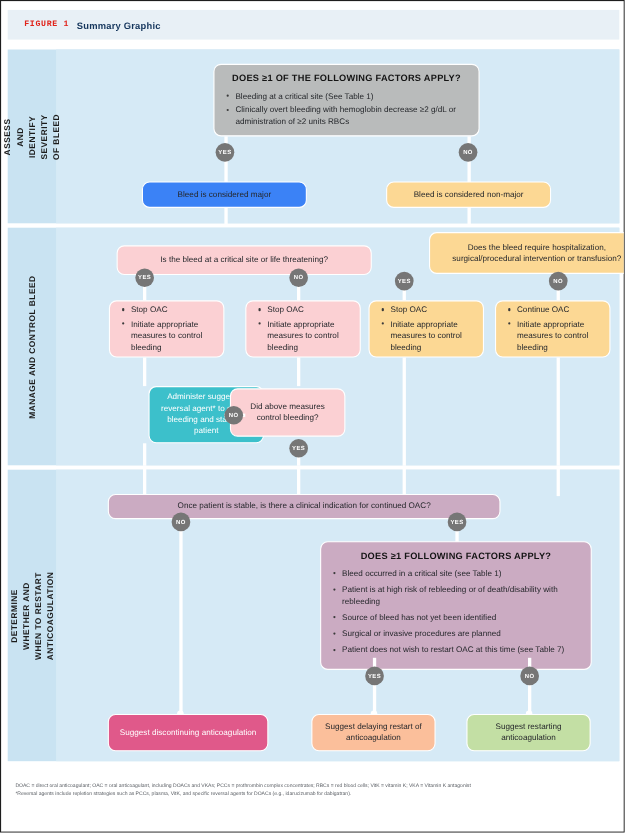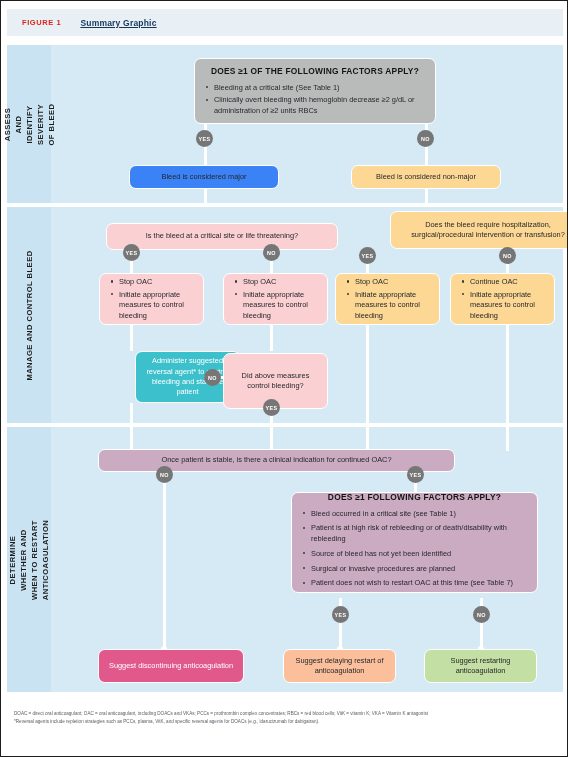--- a/index.html
+++ b/index.html
@@ -19,23 +19,23 @@
   }
   
   .fig-header{
     position:absolute;left:6px;top:8px;width:556px;height:27px;
     background:#e8f0f6;
     display:flex;align-items:center;
     padding-left:15px;box-sizing:border-box;
   }
   .fig-tag{
     font-size:7.5px;font-weight:bold;color:#e0231a;
-    letter-spacing:.6px;margin-right:19px;
-  }
-  .fig-title{font-size:8.5px;font-weight:bold;color:#14355c;letter-spacing:.2px;text-decoration:underline;}
+    letter-spacing:.6px;margin-right:7px;font-family:Liberation Mono, monospace;
+  }
+  .fig-title{font-size:8.5px;font-weight:bold;color:#14355c;letter-spacing:.2px;}
 
   
   .band{position:absolute;background:#c9e3f2;}
   .band-inner{position:absolute;background:#d6eaf6;}
   .side-label{
     position:absolute;
     display:flex;align-items:center;justify-content:center;
     text-align:center;
     font-size:7.6px;font-weight:bold;letter-spacing:.45px;
     color:#1c1c1c;
@@ -194,21 +194,21 @@
   </div>
 
   <div class="ln lnv" style="left:129px;top:324px;height:26px;"></div>
   <div class="ln lnv" style="left:269px;top:324px;height:26px;"></div>
   <div class="ln lnv" style="left:365px;top:324px;height:98px;"></div>
   <div class="ln lnv" style="left:505px;top:324px;height:98px;"></div>
 
   <div class="node center c-teal" style="left:98px;top:350px;width:105px;height:52px;">
     <div>Administer suggested reversal agent* to control bleeding and stabilize patient</div>
   </div>
-  <div class="node center c-pinklt" style="left:222px;top:352px;width:105px;height:56px;">
+  <div class="node center c-pinklt" style="left:208px;top:352px;width:105px;height:44px;">
     <div>Did above measures control bleeding?</div>
   </div>
 
   <div class="ln lnh" style="left:203px;top:375px;width:19px;"></div>
   <div class="badge" style="left:203px;top:368px;">NO</div>
 
   <div class="ln lnv" style="left:129px;top:402px;height:20px;"></div>
   <div class="badge" style="left:262px;top:398px;">YES</div>
   <div class="ln lnv" style="left:269px;top:404px;height:18px;"></div>
 
@@ -226,21 +226,21 @@
   <div class="node center c-purple" style="left:97px;top:448px;width:357px;height:23px;">
     <div>Once patient is stable, is there a clinical indication for continued OAC?</div>
   </div>
 
   <div class="badge" style="left:155px;top:465px;">NO</div>
   <div class="badge" style="left:406px;top:465px;">YES</div>
   <div class="ln lnv" style="left:162px;top:471px;height:177px;"></div>
   <div class="dot" style="left:160px;top:645px;"></div>
   <div class="ln lnv" style="left:413px;top:471px;height:22px;"></div>
 
-  <div class="node big c-purple" style="left:290px;top:491px;width:247px;height:101px;">
+  <div class="node big c-purple" style="left:290px;top:491px;width:247px;height:117px;">
     <div class="hd">DOES ≥1 FOLLOWING FACTORS APPLY?</div>
     <ul>
       <li>Bleed occurred in a critical site (see Table 1)</li>
       <li>Patient is at high risk of rebleeding or of death/disability with rebleeding</li>
       <li>Source of bleed has not yet been identified</li>
       <li>Surgical or invasive procedures are planned</li>
       <li>Patient does not wish to restart OAC at this time (see Table 7)</li>
     </ul>
   </div>
 

